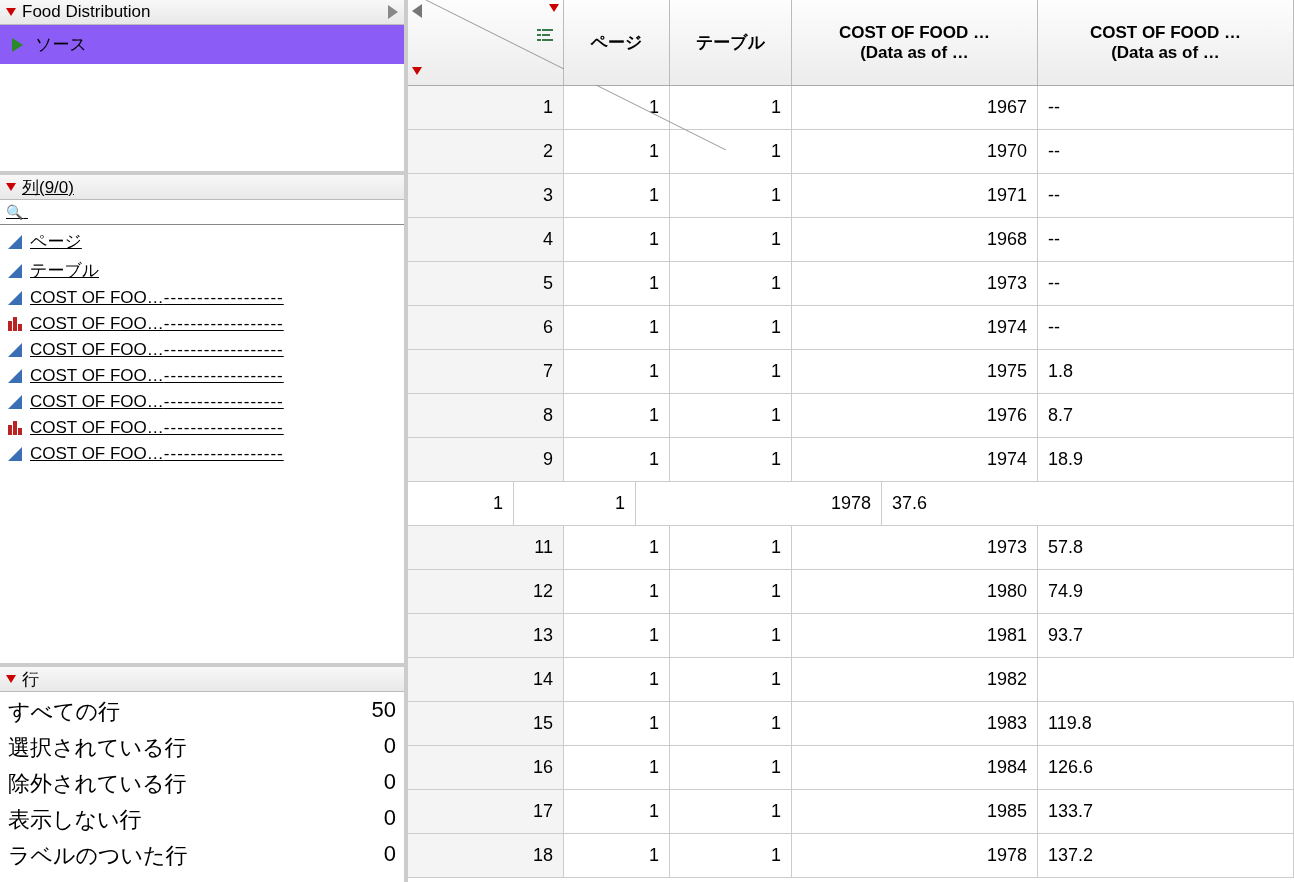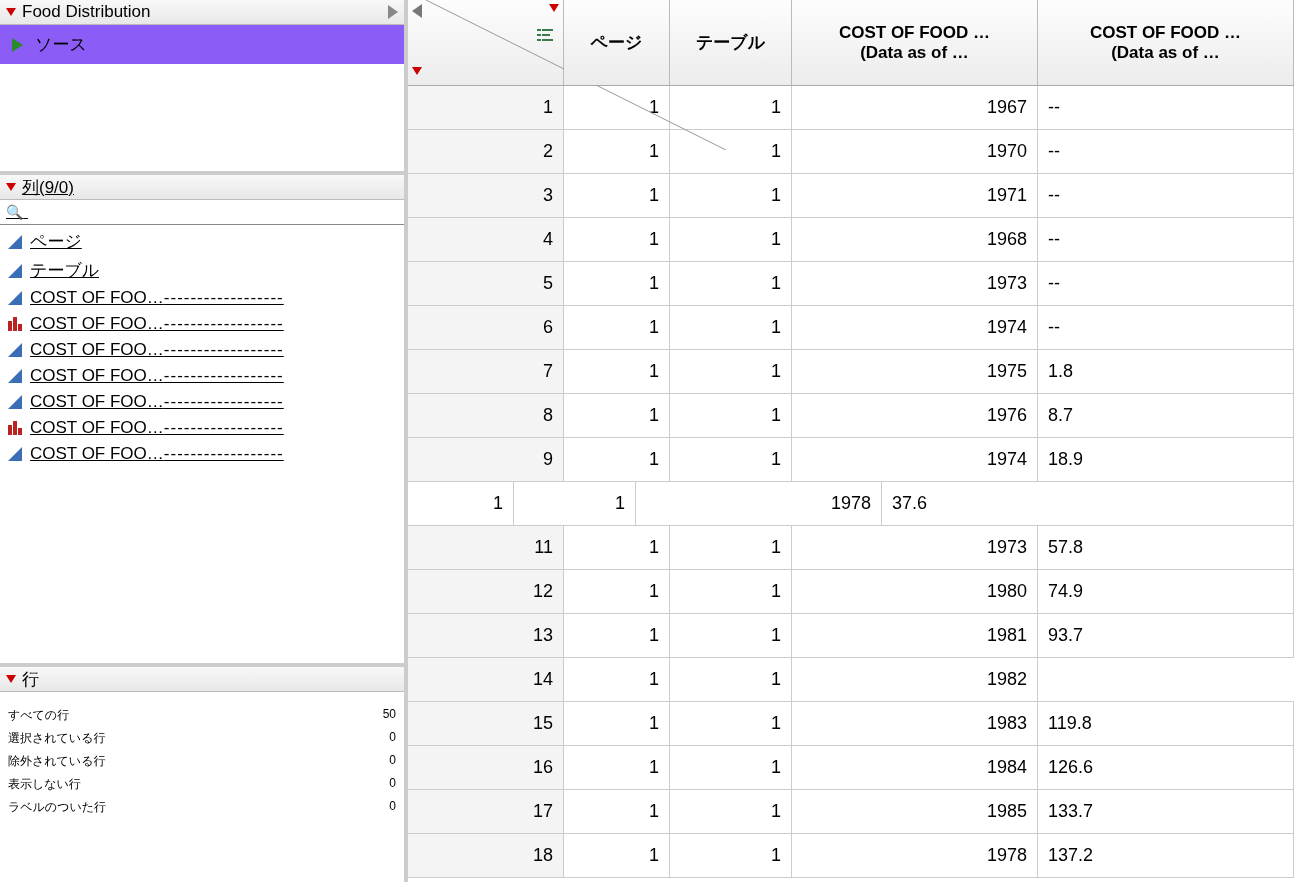--- a/index.html
+++ b/index.html
@@ -108,22 +108,22 @@
   width: 4px;
   background: #b22;
 }
 .bars-red span:nth-child(1){height:10px}
 .bars-red span:nth-child(2){height:14px}
 .bars-red span:nth-child(3){height:7px}
 .col-label { overflow: hidden; text-overflow: clip; }
 .col-dots { flex: 1; overflow: hidden; color: #000; letter-spacing: 1px; }
 
 .rows-body {
-  padding: 12px 6px;
-  font-size: 12px;
+  padding: 2px 6px;
+  font-size: 22px;
 }
 .stat-row {
   display: flex;
   justify-content: space-between;
   padding: 3px 2px;
 }
 
 .grid-area {
   flex: 1;
   overflow: hidden;

